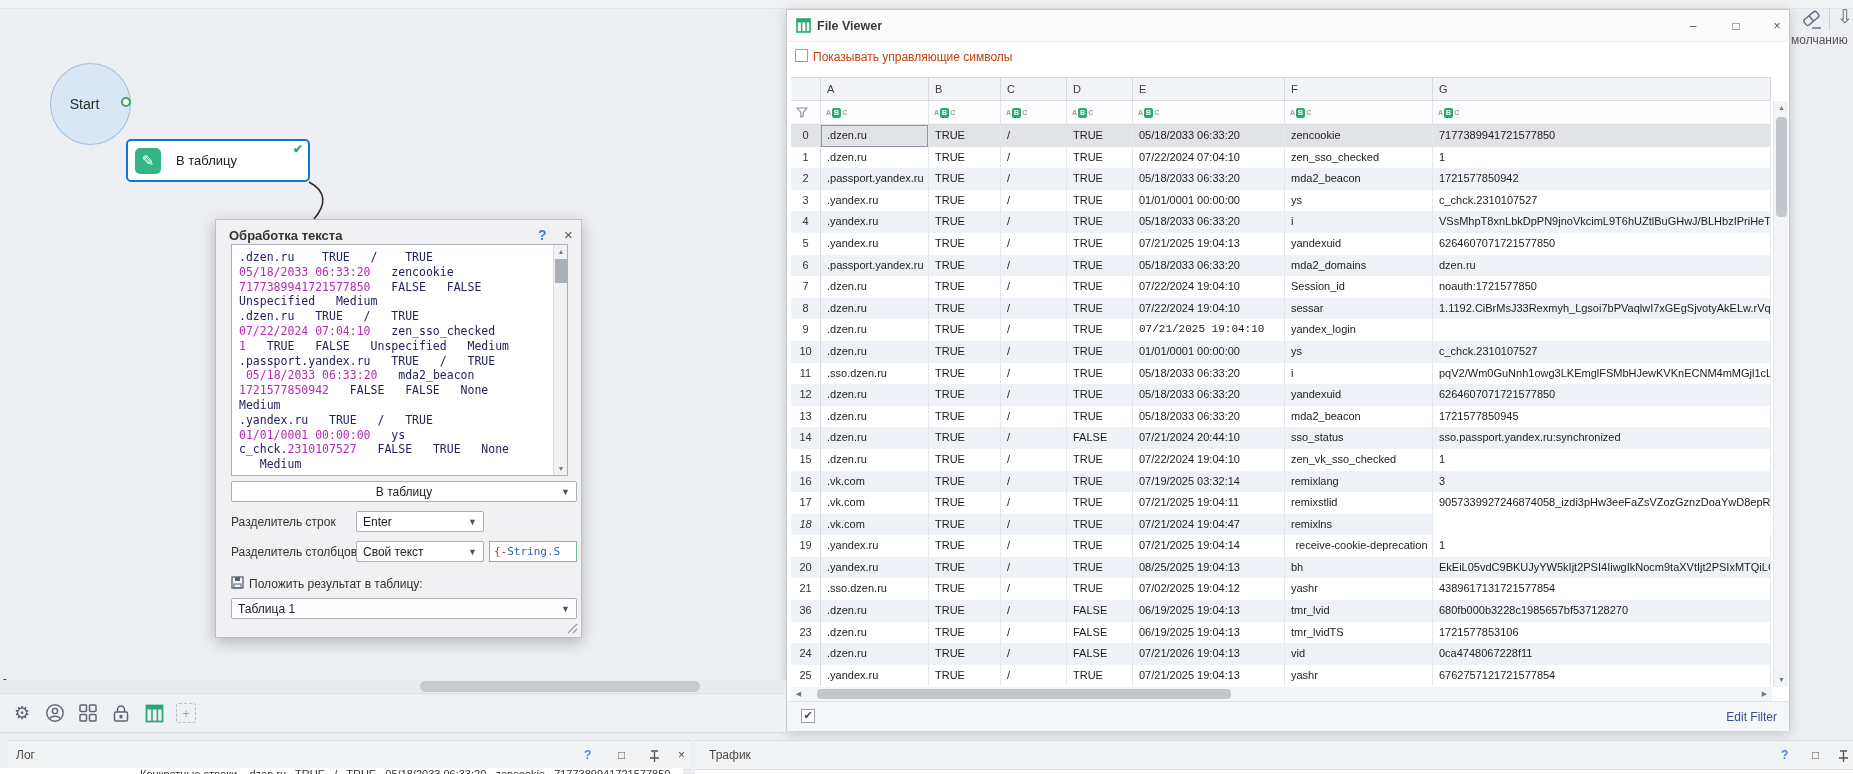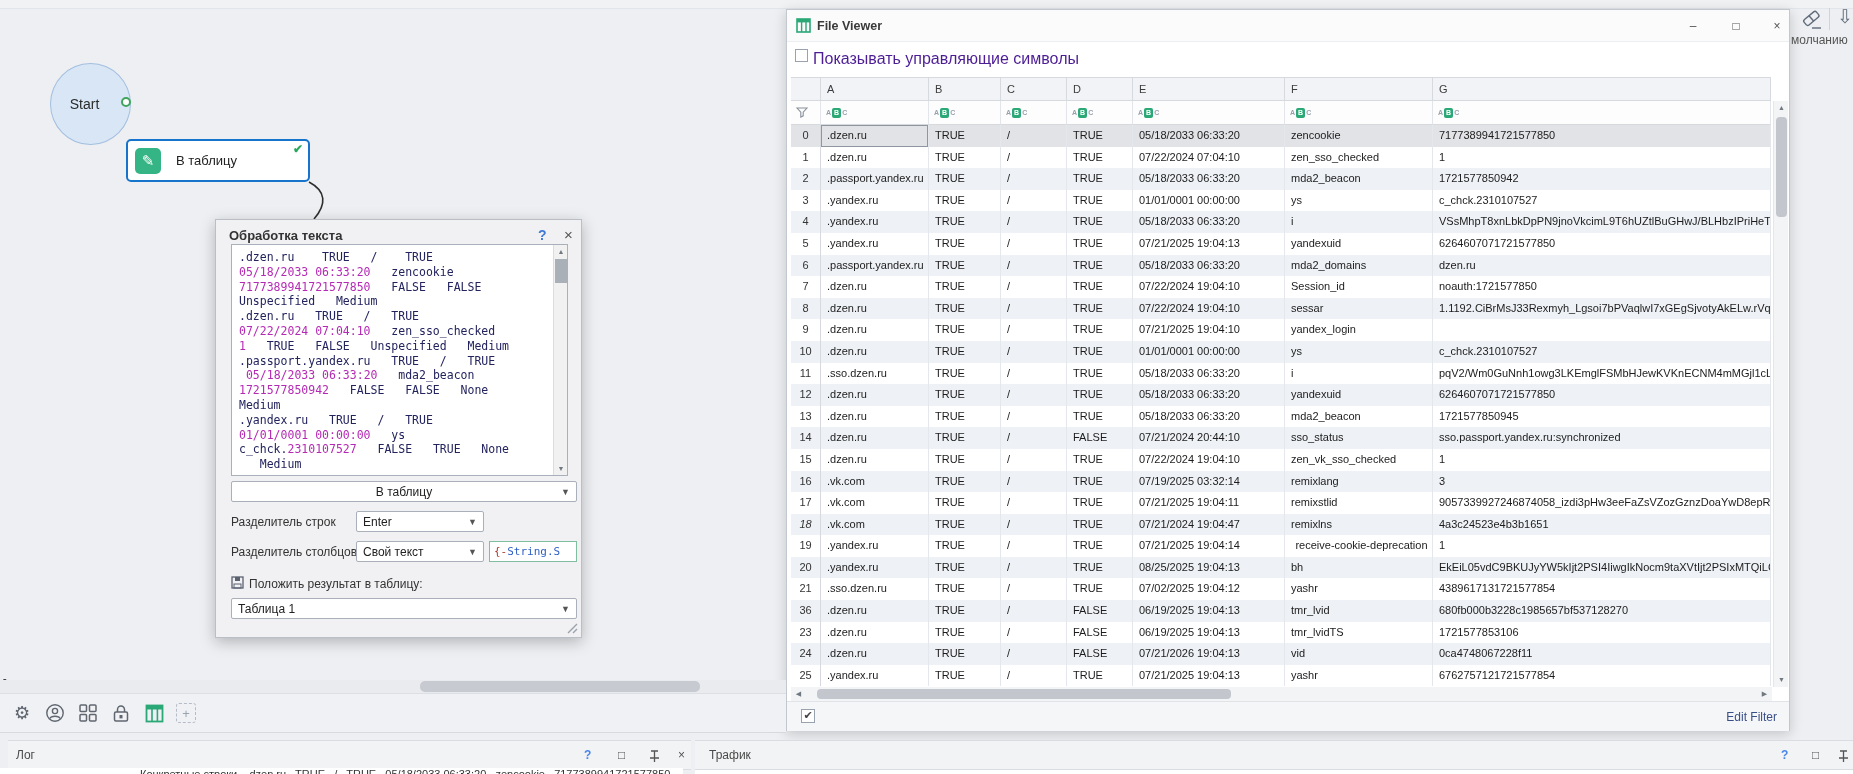--- a/index.html
+++ b/index.html
@@ -56,21 +56,21 @@
   
   .window { left:786px; top:9px; width:1004px; height:722px; background:#fff;
     border:1px solid #c3c8d0; box-shadow:0 3px 12px rgba(0,0,0,.18); }
   .titlebar { left:0; top:0; width:100%; height:32px; background:#fbfbfc; border-bottom:1px solid #eceff2; }
   .win-icon { left:9px; top:8px; }
   .win-title { left:30px; top:9px; font-weight:bold; font-size:12.5px; color:#3a3a3a; }
   .win-btn { top:8px; width:18px; height:16px; text-align:center; color:#555; font-size:12px; line-height:16px; }
   .chk-row { left:0; top:32px; width:100%; height:34px; }
   .checkbox { width:13px; height:13px; background:#fff; border:1px solid #9aa3ad; display:inline-block; }
   .checkbox.checked { color:#444; font-size:11px; line-height:11px; text-align:center; }
-  .chk-label { left:26px; top:8px; font-size:16px; color:#4c1d95; }
+  .chk-label { left:26px; top:8px; font-size:12px; color:#c2410c; }
 
   .tbl { left:4px; top:67px; }
   .trow { display:flex; }
   .hrow .cell { background:#f2f3f6; border-top:1px solid #d6dade; border-bottom:1px solid #d6dade;
     border-right:1px solid #d6dade; height:24px; line-height:23px; font-size:11px; color:#3c3c3c; padding-left:6px; }
   .frow .cell { background:#fdfdfe; border-bottom:1px solid #d6dade; border-right:1px solid #e2e5ea;
     height:24px; display:flex; align-items:center; padding-left:5px; }
   .drow .cell { height:21.6px; line-height:21.6px; font-size:11px; color:#1c1c1c; padding-left:6px;
     border-right:1px solid #e4e7eb; white-space:nowrap; overflow:hidden; }
   .drow .num { text-align:center; padding-left:0; color:#333; border-right:1px solid #d6dade; }
@@ -360,21 +360,21 @@
         <div class="cell" style="width: 152px;">07/22/2024 19:04:10</div>
         <div class="cell" style="width: 148px;">sessar</div>
         <div class="cell" style="width: 338px;">1.1192.CiBrMsJ33Rexmyh_Lgsoi7bPVaqlwI7xGEgSjvotyAkELw.rVquq</div>
       </div>
       <div class="trow drow odd">
         <div class="cell num" style="width: 30px;">9</div>
         <div class="cell" style="width: 108px;">.dzen.ru</div>
         <div class="cell" style="width: 72px;">TRUE</div>
         <div class="cell" style="width: 66px;">/</div>
         <div class="cell" style="width: 66px;">TRUE</div>
-        <div class="cell" style="width: 152px;">07/21/2025 19:04:10</div>
+        <div class="cell" style="width: 152px; font-family: Liberation Mono, monospace;">07/21/2025 19:04:10</div>
         <div class="cell" style="width: 148px;">yandex_login</div>
         <div class="cell" style="width: 338px;"></div>
       </div>
       <div class="trow drow even">
         <div class="cell num" style="width: 30px;">10</div>
         <div class="cell" style="width: 108px;">.dzen.ru</div>
         <div class="cell" style="width: 72px;">TRUE</div>
         <div class="cell" style="width: 66px;">/</div>
         <div class="cell" style="width: 66px;">TRUE</div>
         <div class="cell" style="width: 152px;">01/01/0001 00:00:00</div>
@@ -452,21 +452,20 @@
         <div class="cell" style="width: 338px;">9057339927246874058_izdi3pHw3eeFaZsVZozGznzDoaYwD8epR5Pb</div>
       </div>
       <div class="trow drow even">
         <div class="cell num" style="width: 30px; font-style: italic;">18</div>
         <div class="cell" style="width: 108px;">.vk.com</div>
         <div class="cell" style="width: 72px;">TRUE</div>
         <div class="cell" style="width: 66px;">/</div>
         <div class="cell" style="width: 66px;">TRUE</div>
         <div class="cell" style="width: 152px;">07/21/2024 19:04:47</div>
         <div class="cell" style="width: 148px;">remixlns</div>
-        <div class="cell" style="width: 338px;">4a3c24523e4b3b1651</div>
       </div>
       <div class="trow drow odd">
         <div class="cell num" style="width: 30px;">19</div>
         <div class="cell" style="width: 108px;">.yandex.ru</div>
         <div class="cell" style="width: 72px;">TRUE</div>
         <div class="cell" style="width: 66px;">/</div>
         <div class="cell" style="width: 66px;">TRUE</div>
         <div class="cell" style="width: 152px;">07/21/2025 19:04:14</div>
         <div class="cell" style="width: 148px; text-align: center;">receive-cookie-deprecation</div>
         <div class="cell" style="width: 338px;">1</div>

